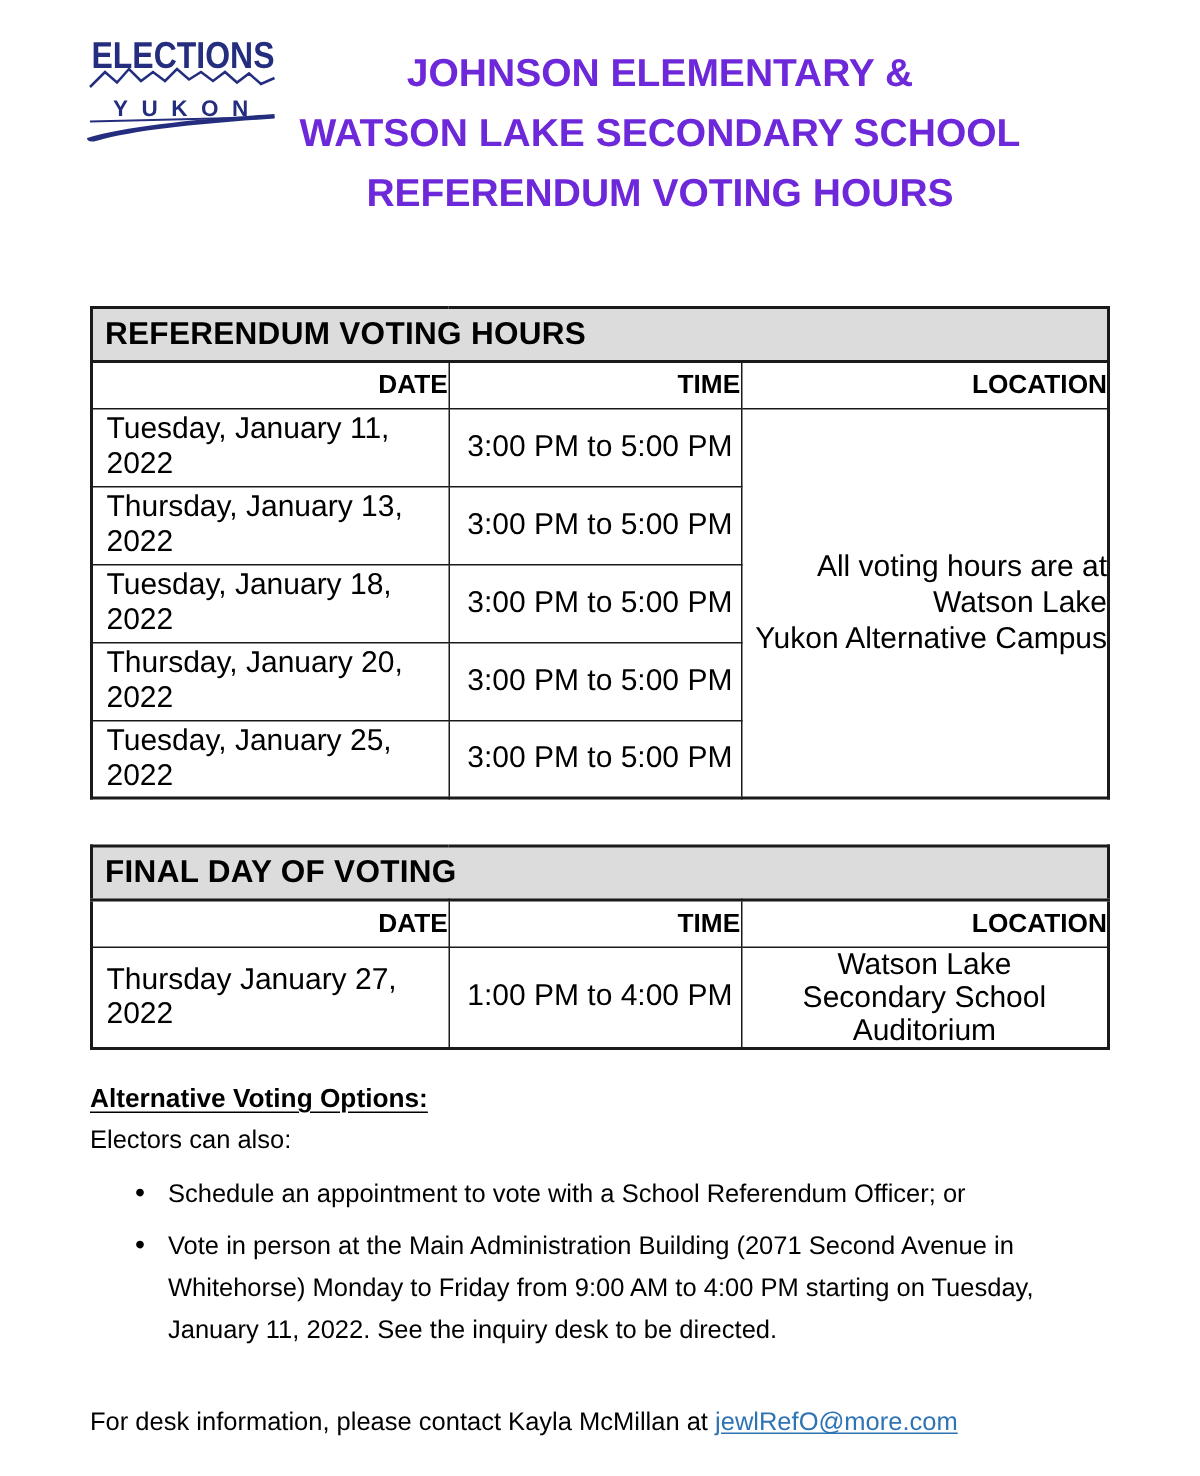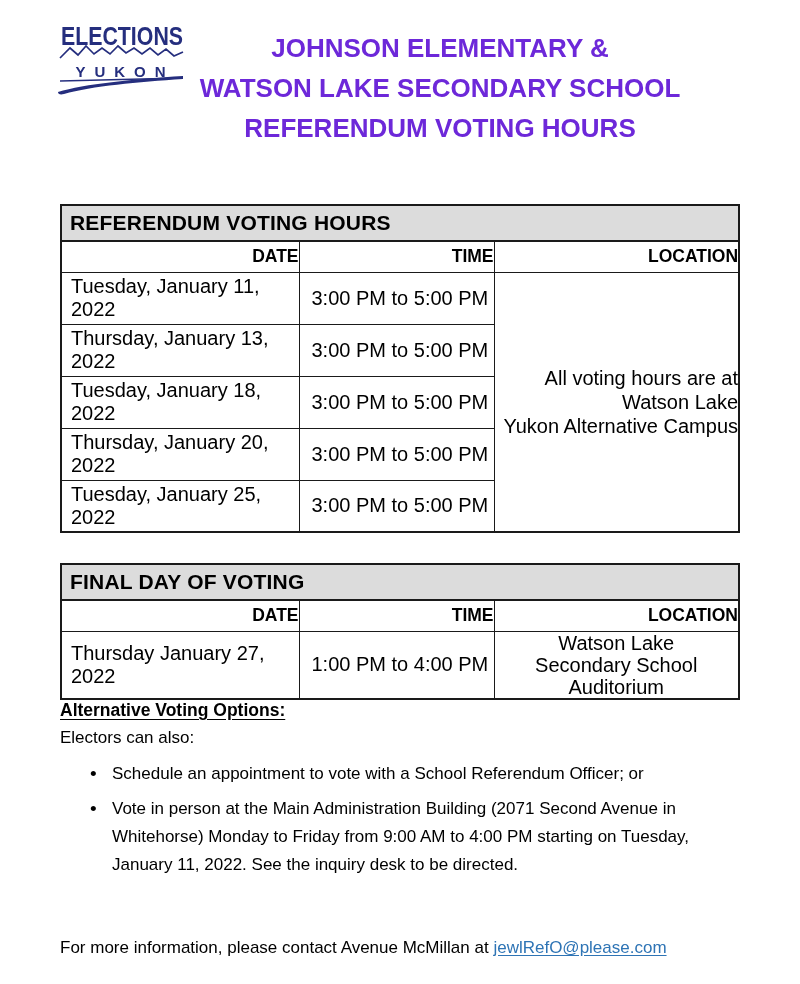--- a/index.html
+++ b/index.html
@@ -32,21 +32,21 @@
   }
   .col-head td { font-weight: bold; text-align: right; height: 31px; font-size: 17.5px; }
   .data-row td { height: 52px; }
   .date-cell { padding-left: 9px; }
   .time-cell { padding-left: 12px; }
   .loc-cell { text-align: right; line-height: 24px; }
   .final-row td { height: 68px; }
   .loc-cell-small { text-align: center; line-height: 22px; font-size: 16.5px; }
 
   
-  .alt { position: absolute; left: 60px; top: 700px; width: 690px; font-size: 17px; }
+  .alt { position: absolute; left: 60px; top: 722px; width: 690px; font-size: 17px; }
   .alt-heading {
     font-weight: bold; text-decoration: underline;
     text-underline-offset: 3px; margin-bottom: 7px; font-size: 17.5px;
   }
   .alt-intro { margin-bottom: 12px; }
   .alt ul { list-style: none; padding-left: 30px; }
   .alt li { position: relative; padding-left: 22px; line-height: 28px; margin-bottom: 7px; max-width: 625px; }
   .alt li::before { content: "\2022"; position: absolute; left: 0; top: 0; font-size: 19px; }
 
   a.link { color: #2e74b5; text-decoration: underline; text-underline-offset: 2px; cursor: pointer; }
@@ -146,16 +146,16 @@
   <div class="alt">
     <div class="alt-heading">Alternative Voting Options:</div>
     <div class="alt-intro">Electors can also:</div>
     <ul>
       <li><span>Schedule an appointment to vote with a School Referendum Officer; or</span></li>
       <li><span>Vote in person at the Main Administration Building (2071 Second Avenue in Whitehorse) Monday to Friday from 9:00 AM to 4:00 PM starting on Tuesday, January 11, 2022. See the inquiry desk to be directed.</span></li>
     </ul>
   </div>
 
   <div class="contact">
-    <span>For more information, please contact Avenue McMillan at </span><a class="link" href="#">jewlRefO@please.com</a>
+    <span>For desk information, please contact Kayla McMillan at </span><a class="link" href="#">jewlRefO@more.com</a>
   </div>
 
 </div>
 
 </body></html>

